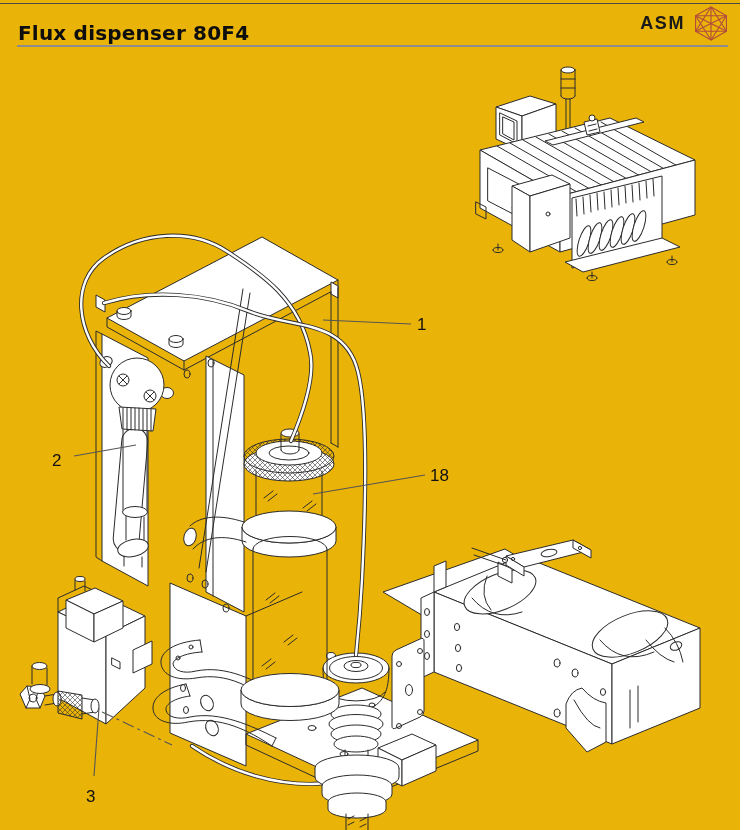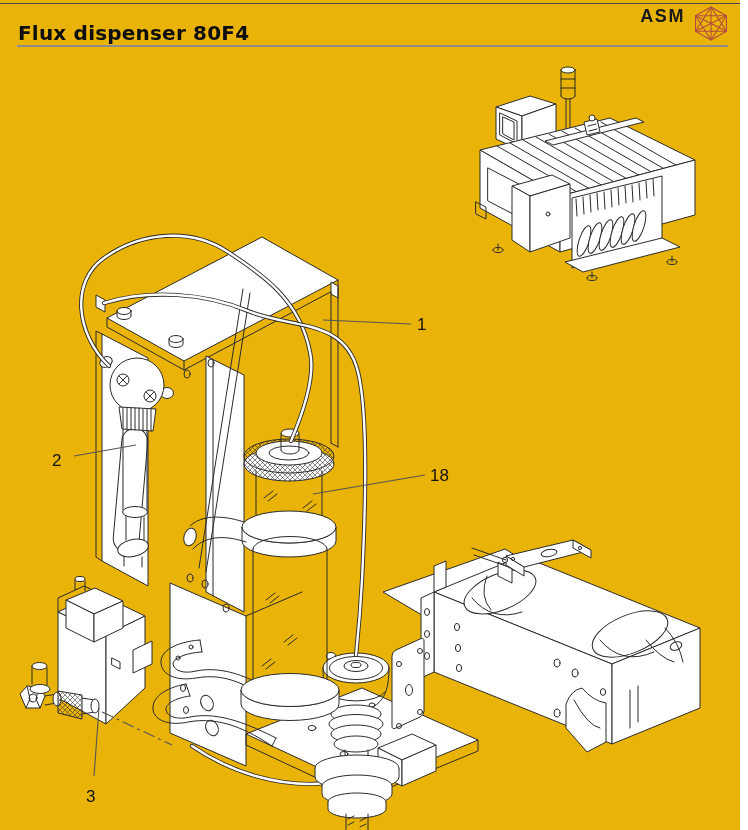--- a/index.html
+++ b/index.html
@@ -2,21 +2,21 @@
 <html><head>
 <meta charset="utf-8">
 <style>
   html,body { margin:0; padding:0; background:#fff; }
   .page { position:relative; width:740px; height:830px; background:#eab308;
           font-family:"Liberation Sans", sans-serif; overflow:hidden; }
   .topline { position:absolute; top:3px; left:0; width:748px; height:1px; background:#4a4a4a; }
   .title { position:absolute; top:21px; left:18px; font-family:"DejaVu Sans", sans-serif;
            font-weight:bold; font-size:20px; color:#0e0e0e; letter-spacing:0.2px; }
   .hrule { position:absolute; top:45px; left:17px; width:711px; height:2px; background:#8c8c8c; }
-  .logo { position:absolute; top:6px; right:10px; display:flex; align-items:flex-start; gap:7px; }
+  .logo { position:absolute; top:6px; right:10px; display:flex; align-items:center; gap:7px; }
   .logo-text { font-size:18px; font-weight:600; letter-spacing:1.6px; color:#1a1a1a; }
   svg .ln { fill:none; stroke:#2b2b2b; stroke-width:1; stroke-linejoin:round; stroke-linecap:round; }
   svg .fw { fill:#ffffff; stroke:#2b2b2b; stroke-width:1; stroke-linejoin:round; }
   svg .tube-o { fill:none; stroke:#2b2b2b; stroke-width:4.2; stroke-linecap:round; }
   svg .tube-i { fill:none; stroke:#ffffff; stroke-width:2.4; stroke-linecap:round; }
   svg .lead { fill:none; stroke:#555; stroke-width:1.1; }
   svg .callout { font-family:"Liberation Sans", sans-serif; font-size:17px; fill:#111; }
   .diagram-svg { position:absolute; top:0; left:0; }
 </style>
 </head>

